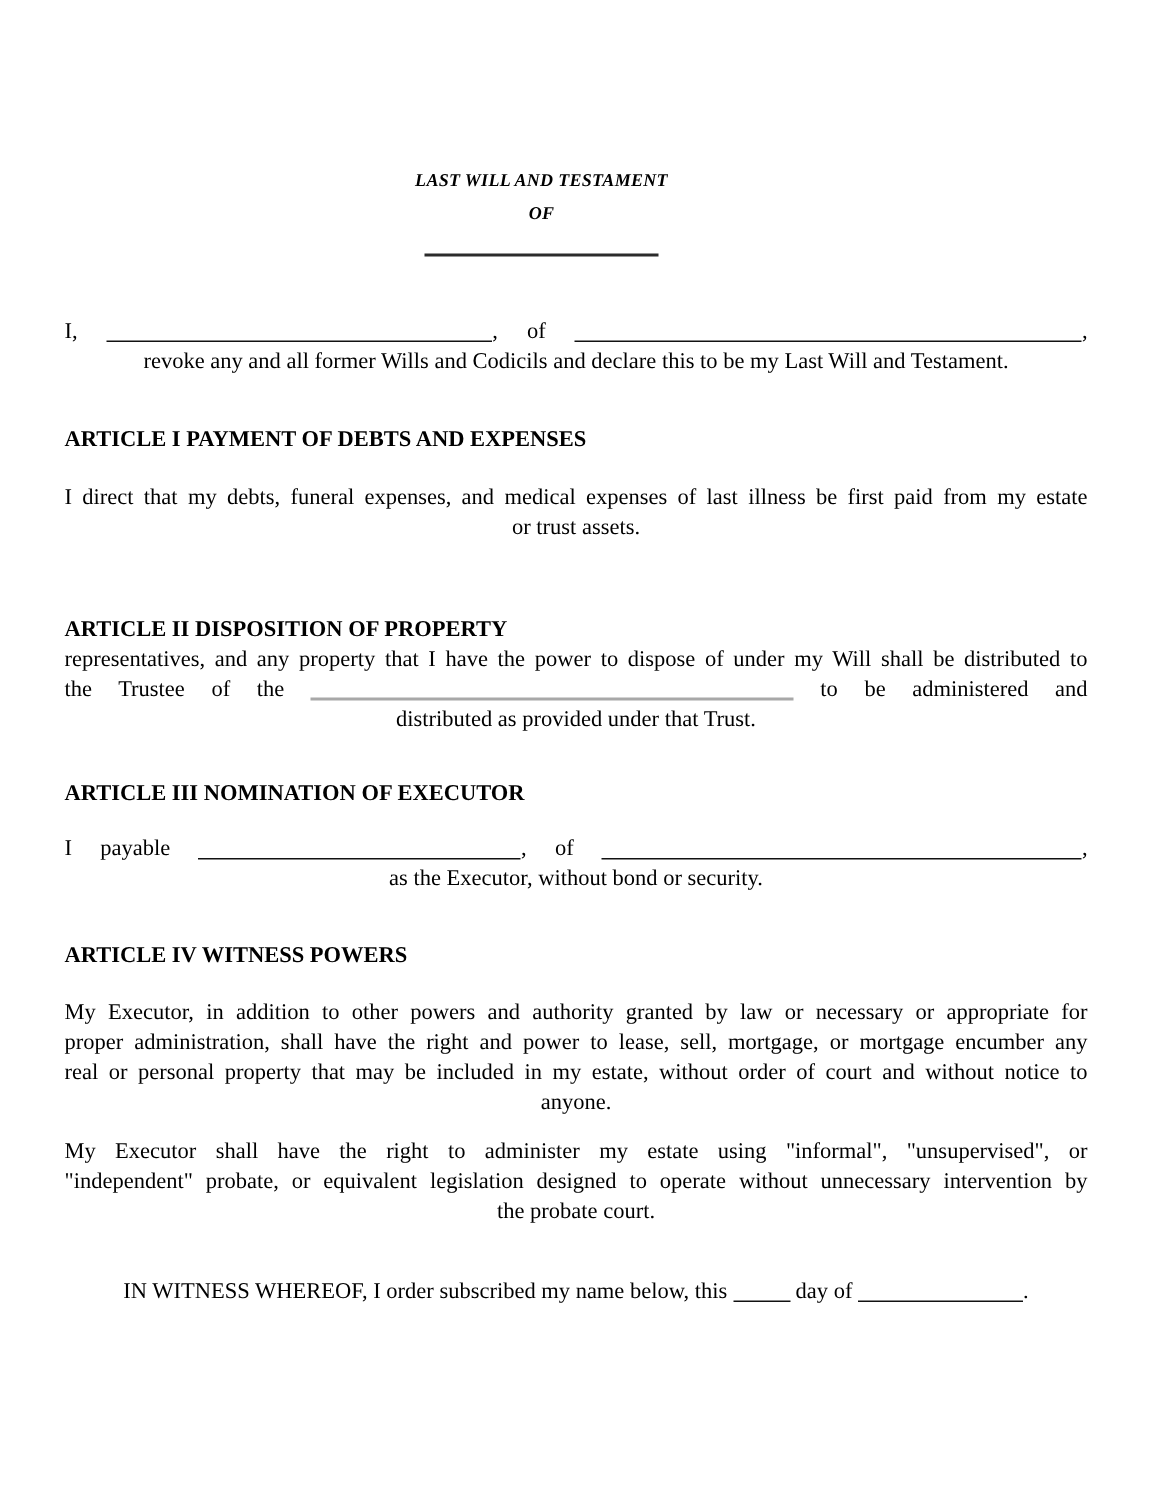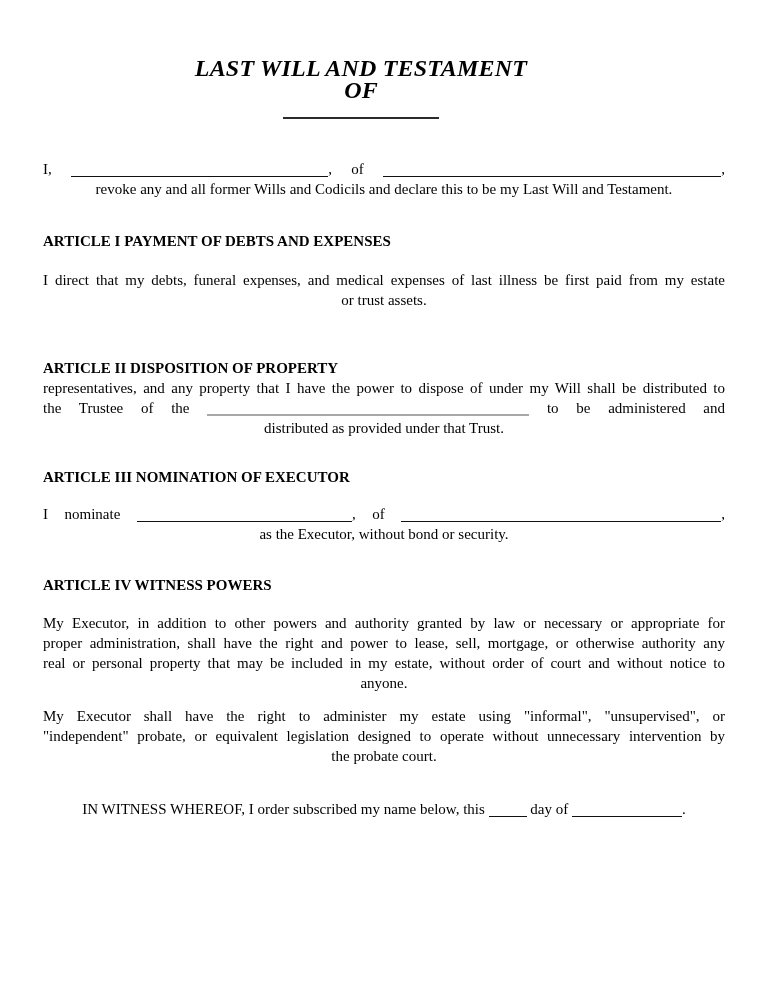--- a/index.html
+++ b/index.html
@@ -8,25 +8,25 @@
     width:768px;height:994px;
     background:#ffffff;
     color:#000;
     font-family:"Liberation Serif","DejaVu Serif",serif;
     font-size:15px;
     overflow:hidden;
   }
   .content{padding:0 43px;}
   
   .title{
-    margin-top:57px;
+    margin-top:109px;
     margin-right:46px;              
     text-align:center;
     font-weight:bold;font-style:italic;
-    font-size:24px;line-height:22px;
+    font-size:12px;line-height:22px;
     letter-spacing:.2px;
   }
   .title-blank{
     width:156px;height:0;
     border-top:2px solid #2b2b2b;
     margin:16px auto 0;
   }
   .title-blank-wrap{margin-right:46px;}
   
   .ln{
@@ -83,26 +83,26 @@
     <p class="heading mt-h1">ARTICLE I PAYMENT OF DEBTS AND EXPENSES</p>
     <p class="ln jl mt-b1">I direct that my debts, funeral expenses, and medical expenses of last illness be first paid from my estate</p>
     <p class="ln">or trust assets.</p>
 
     <p class="heading mt-h2">ARTICLE II DISPOSITION OF PROPERTY</p>
     <p class="ln jl">representatives, and any property that I have the power to dispose of under my Will shall be distributed to</p>
     <p class="ln jl"><span>the Trustee of the</span> <span class="blank gray b-trust"></span> <span>to be administered and</span></p>
     <p class="ln">distributed as provided under that Trust.</p>
 
     <p class="heading mt-h3">ARTICLE III NOMINATION OF EXECUTOR</p>
-    <p class="ln jl mt-b3"><span>I nominate</span> <span class="blank b-exec-name"></span><span>, of</span> <span class="blank b-exec-addr"></span><span>,</span></p>
+    <p class="ln jl mt-b3"><span>I payable</span> <span class="blank b-exec-name"></span><span>, of</span> <span class="blank b-exec-addr"></span><span>,</span></p>
     <p class="ln">as the Executor, without bond or security.</p>
 
     <p class="heading mt-h4">ARTICLE IV WITNESS POWERS</p>
     <p class="ln jl mt-b4">My Executor, in addition to other powers and authority granted by law or necessary or appropriate for</p>
-    <p class="ln jl">proper administration, shall have the right and power to lease, sell, mortgage, or otherwise authority any</p>
+    <p class="ln jl">proper administration, shall have the right and power to lease, sell, mortgage, or mortgage encumber any</p>
     <p class="ln jl">real or personal property that may be included in my estate, without order of court and without notice to</p>
     <p class="ln">anyone.</p>
     <p class="ln jl mt-p2">My Executor shall have the right to administer my estate using "informal", "unsupervised", or</p>
     <p class="ln jl">"independent" probate, or equivalent legislation designed to operate without unnecessary intervention by</p>
     <p class="ln">the probate court.</p>
 
     <p class="ln mt-witness"><span>IN WITNESS WHEREOF, I order subscribed my name below, this</span> <span class="blank b-day"></span> <span>day of</span> <span class="blank b-month"></span><span>.</span></p>
 
   </div>
 </div>

